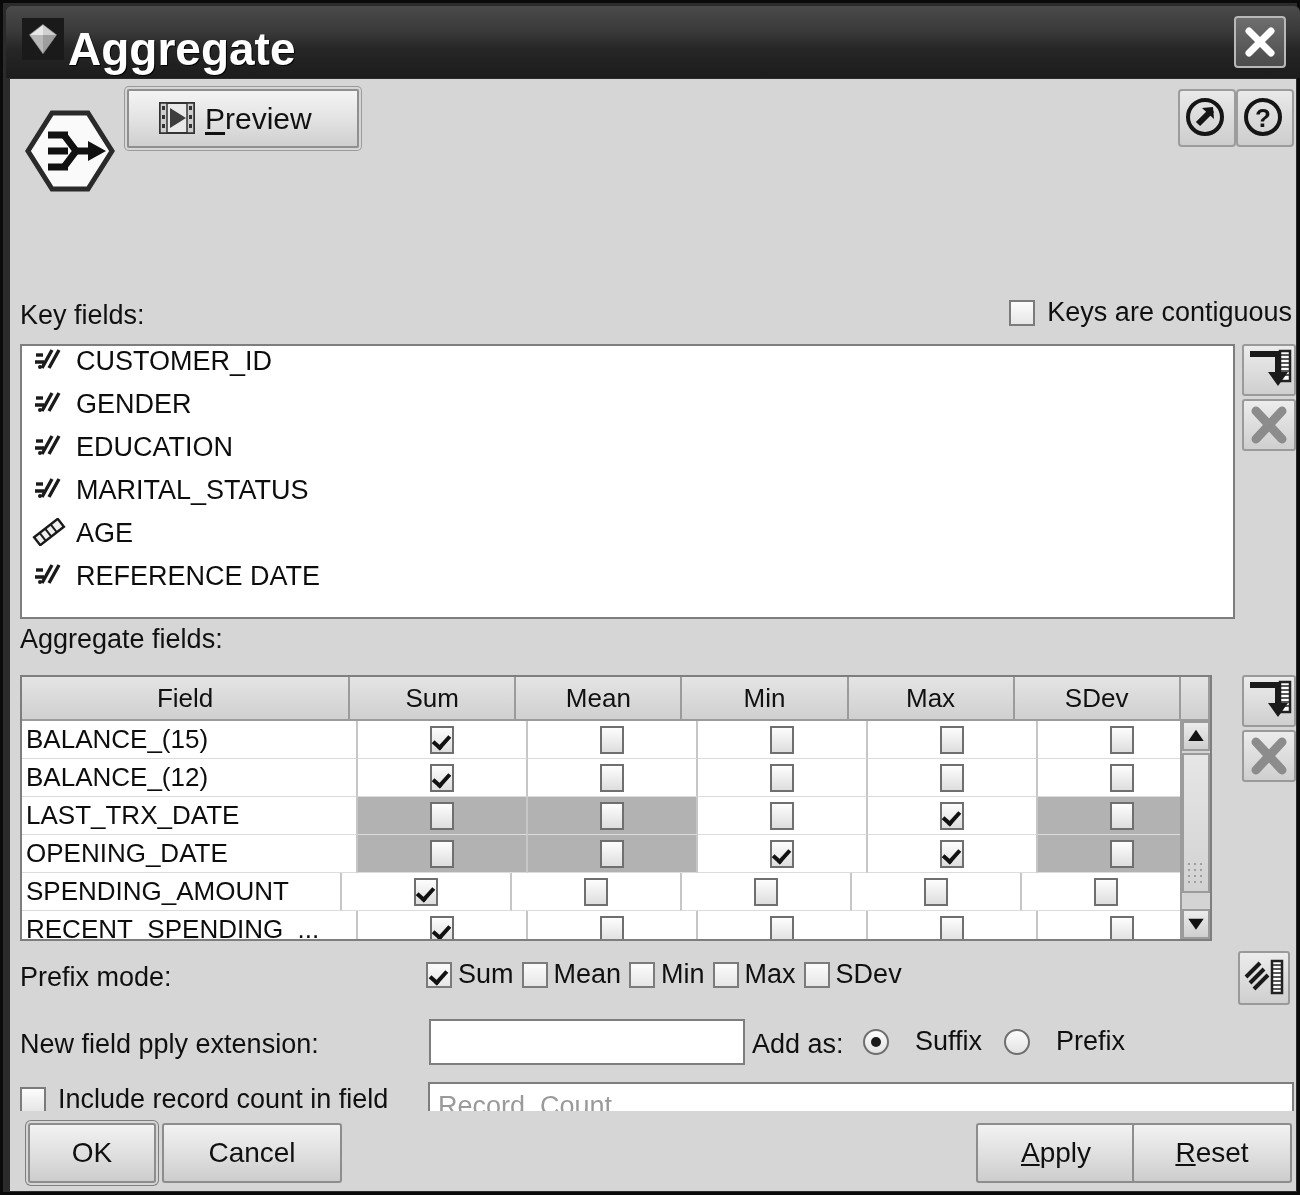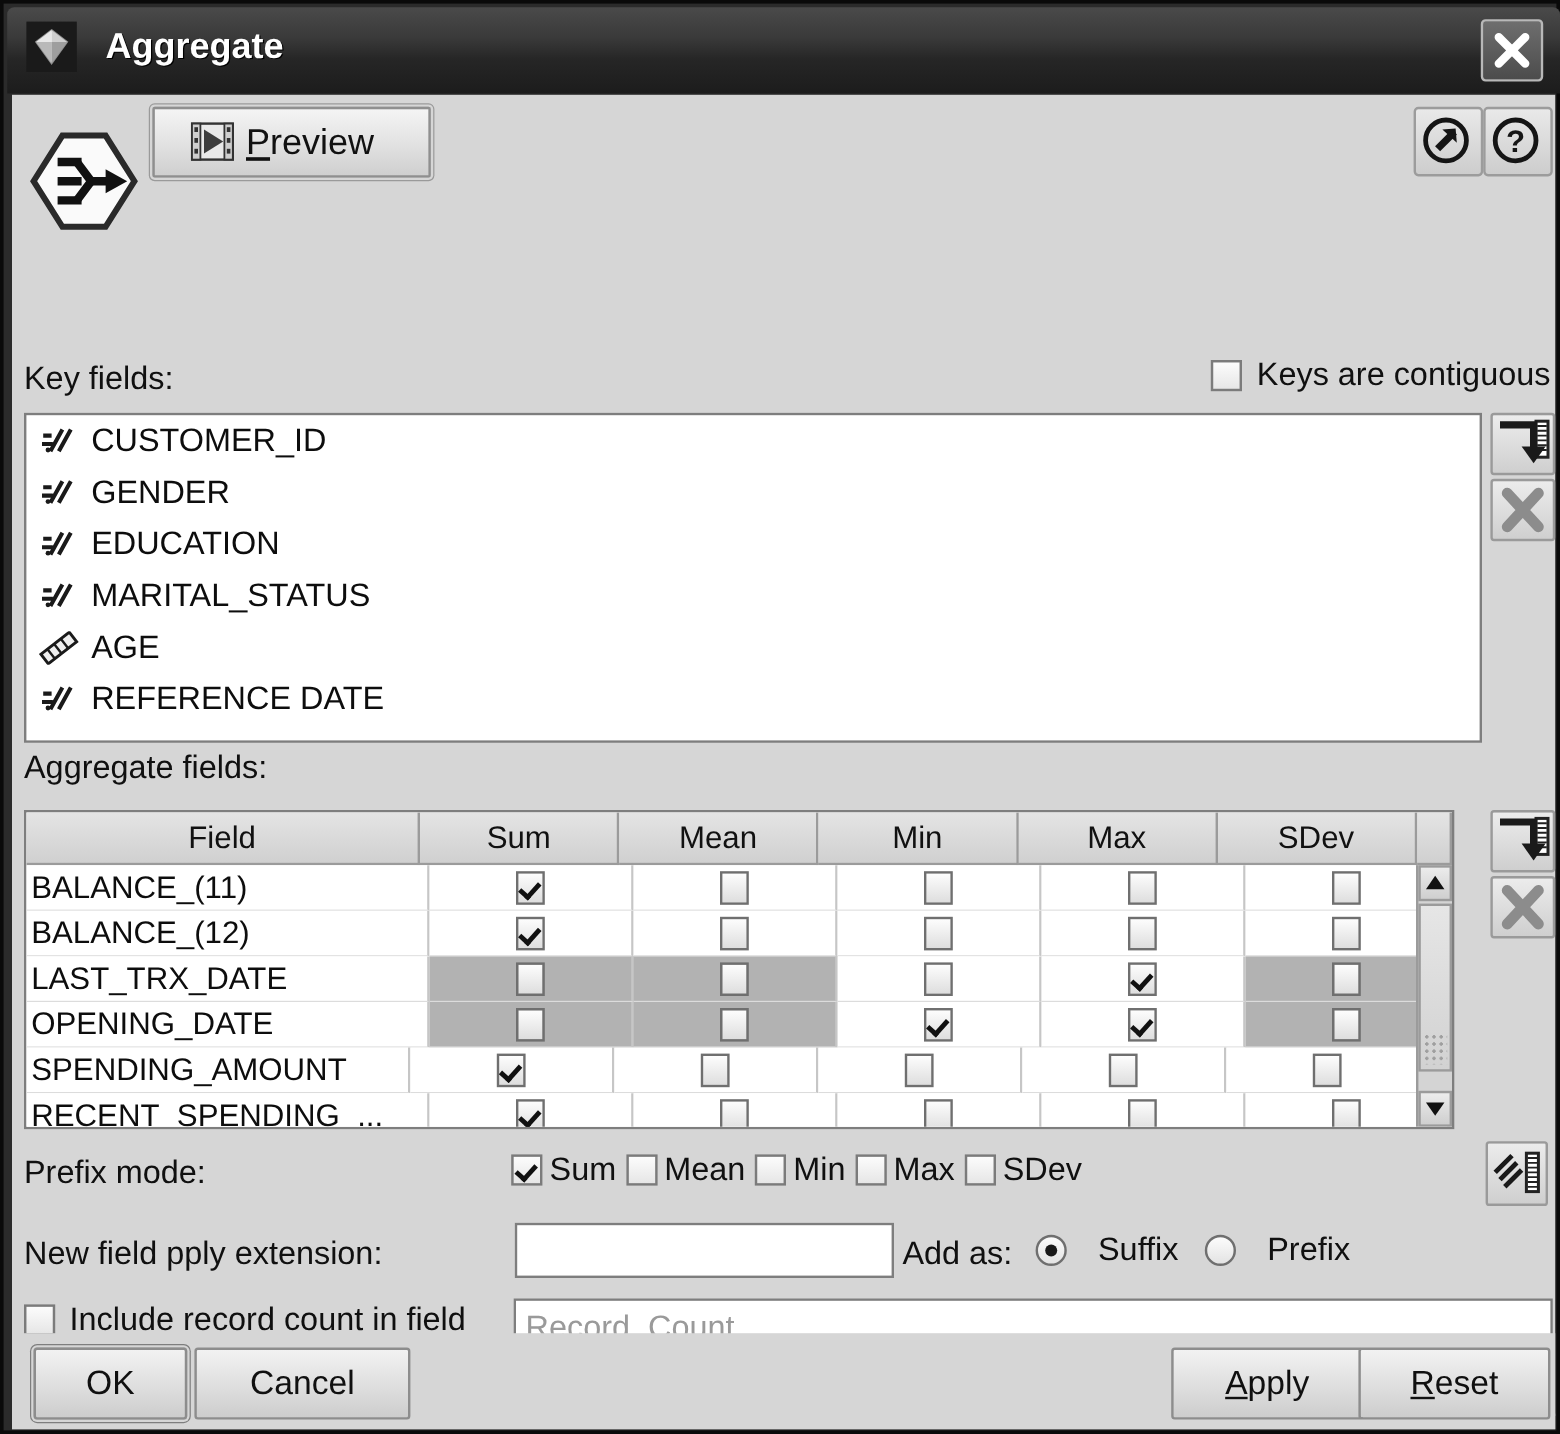--- a/index.html
+++ b/index.html
@@ -31,22 +31,22 @@
   #title-icon {
     position: absolute; left: 16px; top: 12px;
     width: 42px; height: 42px;
     background: #1a1a1a;
   }
   #title-icon .gem {
     position: absolute; left: 4px; top: 4px;
     width: 34px; height: 34px;
   }
   #title-text {
-    position: absolute; left: 82px; top: 16px;
-    font-size: 30px; font-weight: bold; color: #ffffff;
+    position: absolute; left: 62px; top: 16px;
+    font-size: 46px; font-weight: bold; color: #ffffff;
     letter-spacing: 0px;
     text-shadow: 1px 1px 0 #000;
   }
   #close-button {
     position: absolute; right: 14px; top: 10px;
     width: 48px; height: 48px;
     background: linear-gradient(to bottom, #6e6e6e, #4c4c4c);
     border: 2px solid #b8b8b8;
     border-radius: 4px;
     cursor: pointer;
@@ -135,21 +135,21 @@
   #keyfields-list {
     position: absolute; left: 10px; top: 265px;
     width: 1215px; height: 275px;
     background: #ffffff;
     border: 2px solid #7e7e7e;
     box-sizing: border-box;
     overflow: hidden;
   }
   .kf-row {
     height: 43px;
-    display: flex; align-items: center;
+    display: flex; align-items: flex-start;
     padding-left: 10px;
     cursor: pointer;
   }
   .kf-icon { width: 34px; height: 28px; flex: 0 0 auto; margin-right: 10px; }
   .kf-name { font-size: 27px; color: #0d0d0d; }
 
   
   .side-btn {
     position: absolute;
     width: 54px; height: 52px;
@@ -489,21 +489,21 @@
           <div class="hc" style="width: 336px;">Field</div>
           <div class="hc" style="width: 170px;">Sum</div>
           <div class="hc" style="width: 170px;">Mean</div>
           <div class="hc" style="width: 170px;">Min</div>
           <div class="hc" style="width: 170px;">Max</div>
           <div class="hc" style="width: 170px;">SDev</div>
           <div class="hc" style="width: 30px;"></div>
         </div>
       <div id="agg-body">
           <div class="agg-row">
-            <div class="fc" style="width: 336px;">BALANCE_(11)</div>
+            <div class="fc" style="width: 336px;">BALANCE_(15)</div>
             <div class="cc" style="width: 170px;">
               <span class="tcb checked"></span>
             </div>
             <div class="cc" style="width: 170px;">
               <span class="tcb"></span>
             </div>
             <div class="cc" style="width: 170px;">
               <span class="tcb"></span>
             </div>
             <div class="cc" style="width: 170px;">

